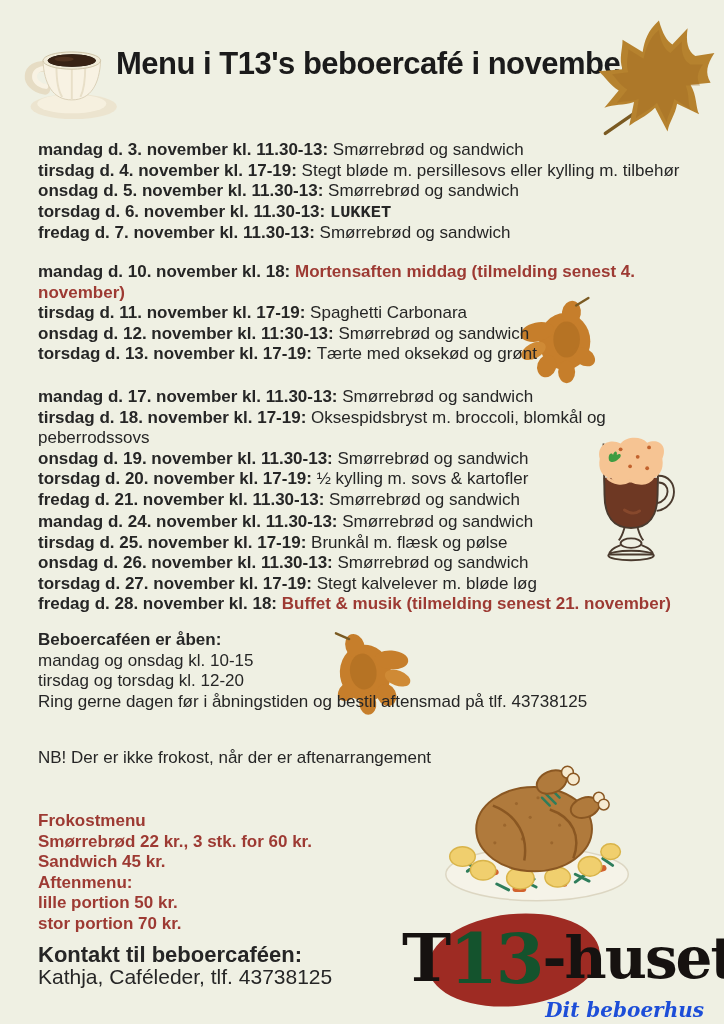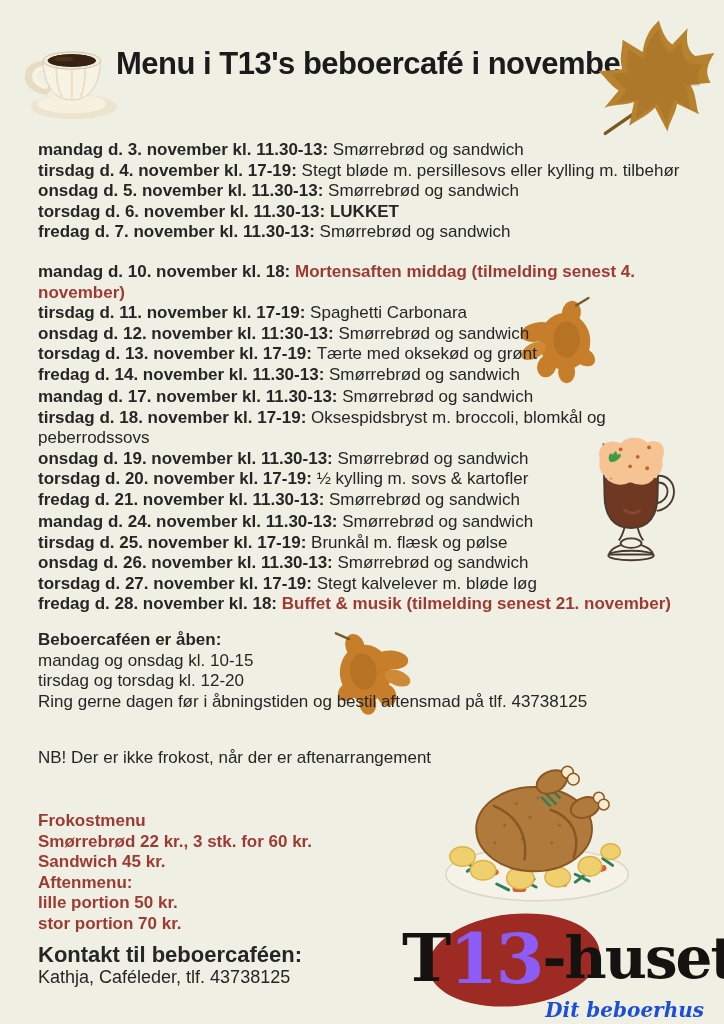--- a/index.html
+++ b/index.html
@@ -29,37 +29,37 @@
   .oak2{left:318px;top:624px;width:104px;height:96px;transform:scaleX(-1) rotate(8deg);}
   .drink{left:574px;top:436px;width:116px;height:128px;}
   .turkey{left:436px;top:760px;width:206px;height:148px;}
 
   .textblock{position:absolute;left:38px;width:660px;font-size:17px;line-height:20.5px;}
   .w1{top:140px;} .w2{top:262px;} .w3{top:387px;} .w4{top:512px;}
   .opening{top:630px;} .nb{top:748px;} .prices{top:811px;color:var(--red);font-weight:700;}
   .contact{top:944px;line-height:22px;}
   .menu-row .prefix{font-weight:700;margin-top:29px;}
   .dish-normal{font-weight:400;color:var(--ink);}
-  .dish-bold{font-weight:700;color:var(--ink);}
+  .dish-bold{font-weight:700;color:var(--ink);font-family:Liberation Mono, monospace;}
   .dish-red{font-weight:700;color:var(--red);}
   .bold{font-weight:700;}
 
   
   .logo{position:absolute;left:402px;top:910px;width:316px;height:110px;font-family:"DejaVu Serif",serif;}
   .logo-ellipse{
     position:absolute;left:26px;top:4px;width:172px;height:92px;
     background:var(--logo-red);border-radius:50%;transform:rotate(-6deg);
   }
   .logo-text{
     position:absolute;left:0;top:0;height:96px;
     font-weight:700;color:#161210;white-space:nowrap;
     display:flex;align-items:center;letter-spacing:-2px;
   }
   .logo-t{font-size:66px;position:relative;}
-  .logo-13{font-size:70px;color:#8b5cf6;position:relative;}
+  .logo-13{font-size:70px;color:#14532d;position:relative;}
   .logo-suffix{font-size:58px;position:relative;}
   .logo-tagline{
     position:absolute;right:14px;top:88px;
     font-style:italic;font-weight:700;font-size:20px;color:#1d4ed8;
   }
 </style>
 </head>
 <body>
 
 <div class="page">
@@ -133,21 +133,20 @@
       <div class="menu-row"><span class="prefix">tirsdag d. 4. november kl. 17-19: </span><span class="dish dish-normal">Stegt bløde m. persillesovs eller kylling m. tilbehør</span></div>
       <div class="menu-row"><span class="prefix">onsdag d. 5. november kl. 11.30-13: </span><span class="dish dish-normal">Smørrebrød og sandwich</span></div>
       <div class="menu-row"><span class="prefix">torsdag d. 6. november kl. 11.30-13: </span><span class="dish dish-bold">LUKKET</span></div>
       <div class="menu-row"><span class="prefix">fredag d. 7. november kl. 11.30-13: </span><span class="dish dish-normal">Smørrebrød og sandwich</span></div>
     </section>
   <section class="textblock w2">
       <div class="menu-row"><span class="prefix">mandag d. 10. november kl. 18: </span><span class="dish dish-red">Mortensaften middag (tilmelding senest 4. november)</span></div>
       <div class="menu-row"><span class="prefix">tirsdag d. 11. november kl. 17-19: </span><span class="dish dish-normal">Spaghetti Carbonara</span></div>
       <div class="menu-row"><span class="prefix">onsdag d. 12. november kl. 11:30-13: </span><span class="dish dish-normal">Smørrebrød og sandwich</span></div>
       <div class="menu-row"><span class="prefix">torsdag d. 13. november kl. 17-19: </span><span class="dish dish-normal">Tærte med oksekød og grønt</span></div>
-      <div class="menu-row"><span class="prefix">fredag d. 14. november kl. 11.30-13: </span><span class="dish dish-normal">Smørrebrød og sandwich</span></div>
     </section>
   <section class="textblock w3">
       <div class="menu-row"><span class="prefix">mandag d. 17. november kl. 11.30-13: </span><span class="dish dish-normal">Smørrebrød og sandwich</span></div>
       <div class="menu-row"><span class="prefix">tirsdag d. 18. november kl. 17-19: </span><span class="dish dish-normal">Oksespidsbryst m. broccoli, blomkål og peberrodssovs</span></div>
       <div class="menu-row"><span class="prefix">onsdag d. 19. november kl. 11.30-13: </span><span class="dish dish-normal">Smørrebrød og sandwich</span></div>
       <div class="menu-row"><span class="prefix">torsdag d. 20. november kl. 17-19: </span><span class="dish dish-normal">½ kylling m. sovs &amp; kartofler</span></div>
       <div class="menu-row"><span class="prefix">fredag d. 21. november kl. 11.30-13: </span><span class="dish dish-normal">Smørrebrød og sandwich</span></div>
     </section>
   <section class="textblock w4">
       <div class="menu-row"><span class="prefix">mandag d. 24. november kl. 11.30-13: </span><span class="dish dish-normal">Smørrebrød og sandwich</span></div>
@@ -217,21 +216,21 @@
     </g>
     <g>
       <ellipse cx="152" cy="48" rx="15" ry="10" fill="#b07a3c" stroke="#8a5722" stroke-width="2" transform="rotate(-18 152 48)"></ellipse>
       <circle cx="166" cy="38" r="5.5" fill="#f6ead0" stroke="#8a5722" stroke-width="1.5"></circle>
       <circle cx="171" cy="45" r="5.5" fill="#f6ead0" stroke="#8a5722" stroke-width="1.5"></circle>
     </g>
   </svg>
 
   <section class="textblock contact">
     <div class="bold" style="font-size:22px">Kontakt til beboercaféen:</div>
-    <div style="font-size:18px">Kathja, Caféleder, tlf. 43738125</div>
+    <div style="font-size:21px">Kathja, Caféleder, tlf. 43738125</div>
   </section>
 
   <div class="logo">
     <div class="logo-ellipse"></div>
     <div class="logo-text">
       <span class="logo-t">T</span>
         <span class="logo-13">13</span>
         <span class="logo-suffix">-huset</span>
     </div>
     <div class="logo-tagline">Dit beboerhus</div>

